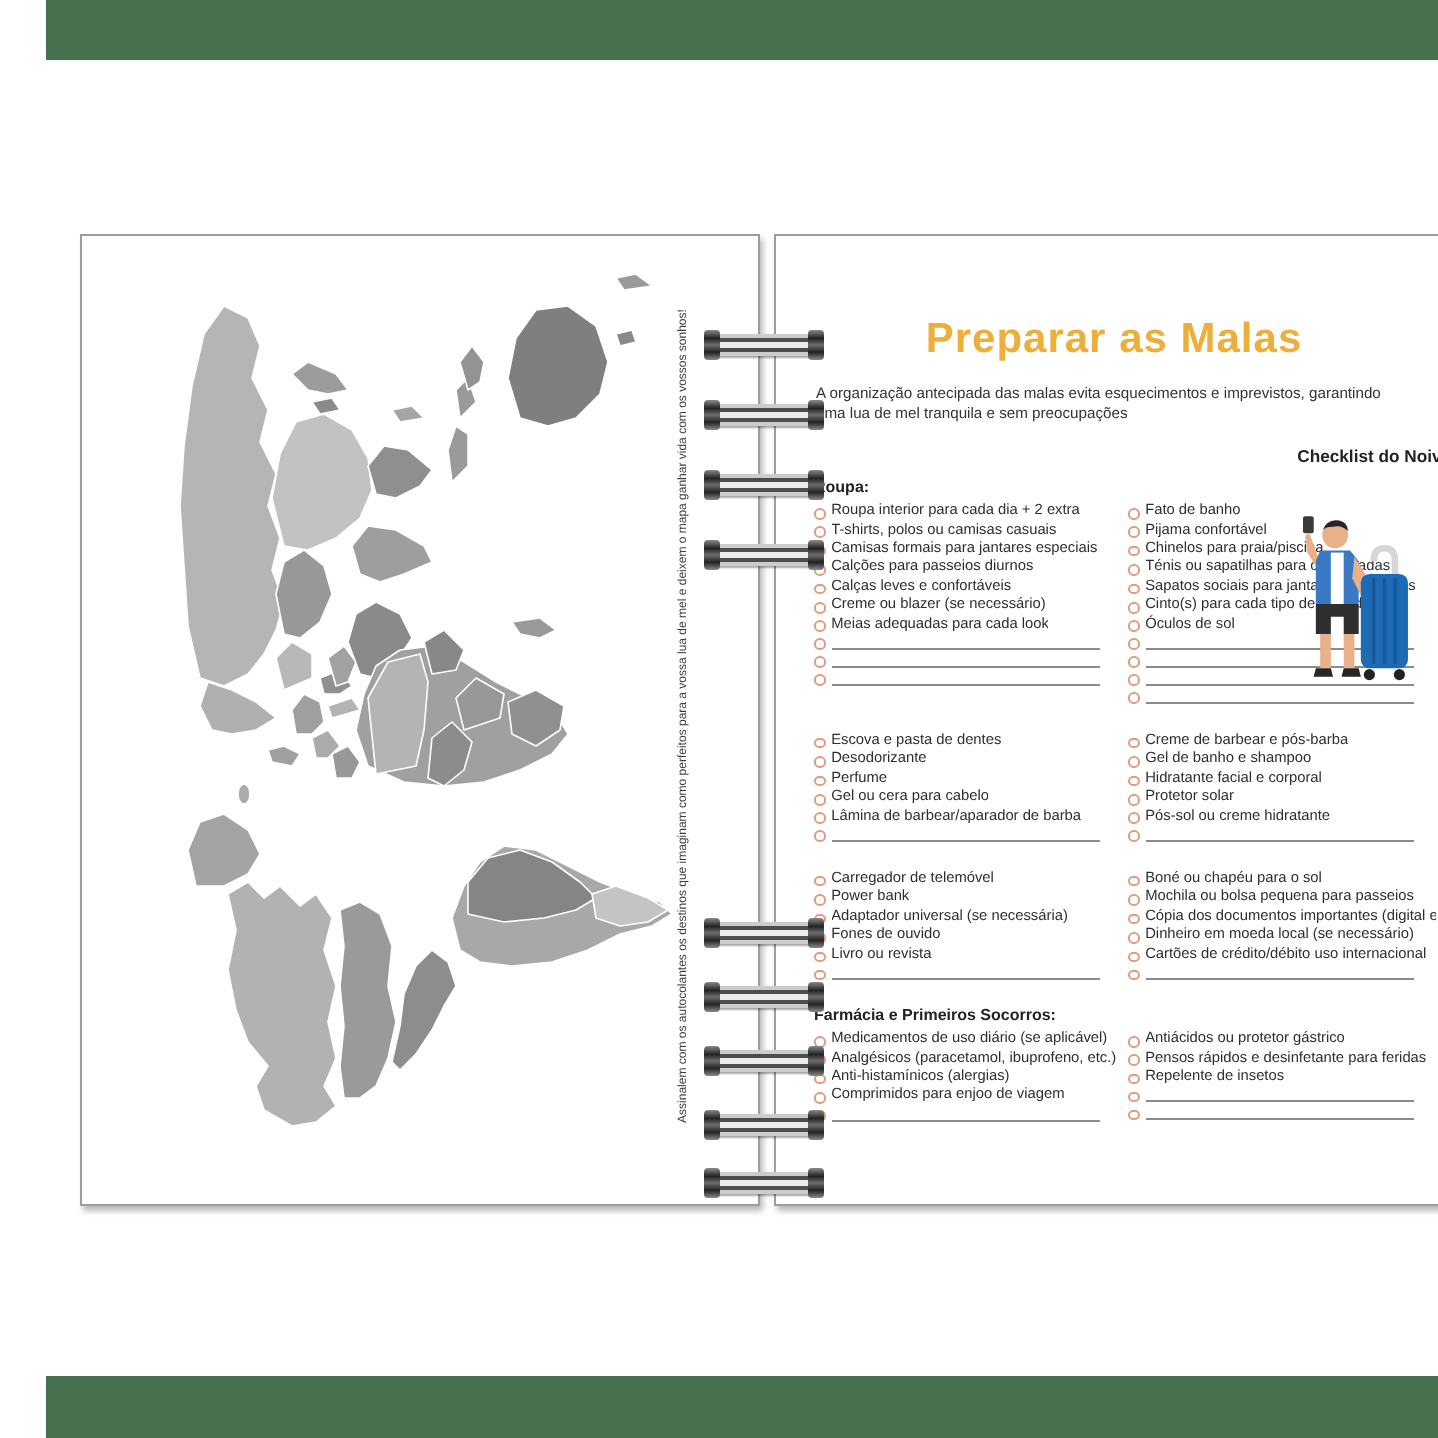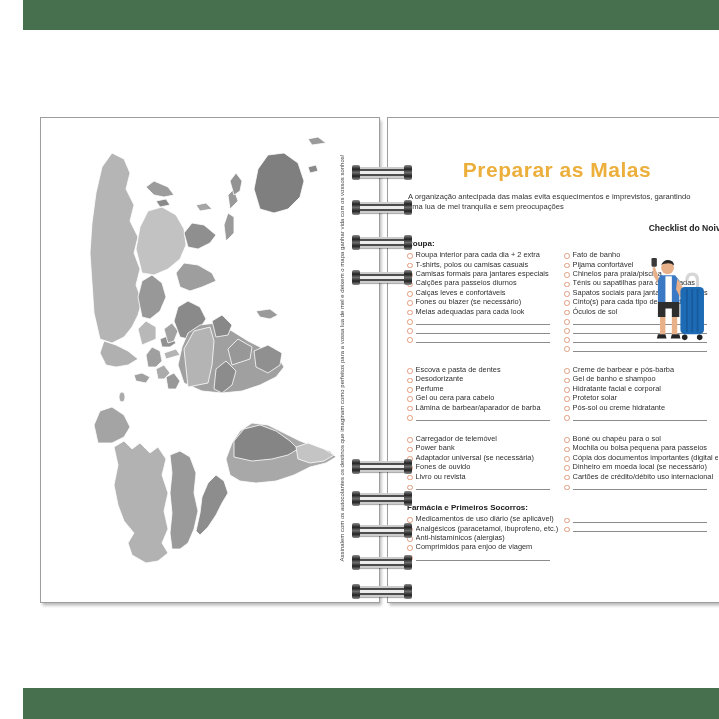--- a/index.html
+++ b/index.html
@@ -35,21 +35,21 @@
          color:var(--title-orange,#ECAF3B);font-weight:bold;}
   .intro{margin:10px 20px 0 20px;font-size:7.6px;line-height:9.6px;color:#333;}
   .subtitle{margin-top:12px;text-align:right;font-size:8.6px;font-weight:bold;color:#222;}
   .sections{margin:6px 8px 0 19px;}
   .section{margin-top:13px;}
   .section:first-child{margin-top:5px;}
   .sec-h{font-size:8px;font-weight:bold;color:#222;margin-bottom:2px;}
   .cols{display:flex;}
   .col-l{width:157px;flex:none;}
   .col-r{flex:1;min-width:0;}
-  .item{display:flex;align-items:center;font-size:7.4px;line-height:9.4px;color:#2e2e2e;}
+  .item{display:flex;align-items:flex-end;font-size:7.4px;line-height:9.4px;color:#2e2e2e;}
   .bullet{flex:none;width:3.6px;height:3.6px;border:1px solid var(--checkbox-ring,#E59B7E);
           border-radius:50%;margin:2.4px 3px 0 0;background:#fff;}
   .itx{white-space:nowrap;overflow:hidden;}
   .item.blank{height:9px;align-items:flex-end;}
   .wline{flex:1;max-width:134px;border-bottom:1px solid #8b8b8b;height:7px;}
 
   .groom{position:absolute;left:256px;top:99px;width:60px;height:84px;z-index:3;}
 </style>
 </head>
 <body>
@@ -205,21 +205,21 @@
                   <div class="item">
                     <span class="bullet"></span>
                     <span class="itx">Calções para passeios diurnos</span>
                   </div>
                   <div class="item">
                     <span class="bullet"></span>
                     <span class="itx">Calças leves e confortáveis</span>
                   </div>
                   <div class="item">
                     <span class="bullet"></span>
-                    <span class="itx">Fones ou blazer (se necessário)</span>
+                    <span class="itx">Creme ou blazer (se necessário)</span>
                   </div>
                   <div class="item">
                     <span class="bullet"></span>
                     <span class="itx">Meias adequadas para cada look</span>
                   </div>
                 </div>
               <div>
                   <div class="item blank">
                     <span class="bullet"></span>
                     <span class="wline"></span>
@@ -440,20 +440,34 @@
                   </div>
                 </div>
               <div>
                   <div class="item blank">
                     <span class="bullet"></span>
                     <span class="wline"></span>
                   </div>
                 </div>
             </div>
             <div class="col-r">
+              <div>
+                  <div class="item">
+                    <span class="bullet"></span>
+                    <span class="itx">Antiácidos ou protetor gástrico</span>
+                  </div>
+                  <div class="item">
+                    <span class="bullet"></span>
+                    <span class="itx">Pensos rápidos e desinfetante para feridas</span>
+                  </div>
+                  <div class="item">
+                    <span class="bullet"></span>
+                    <span class="itx">Repelente de insetos</span>
+                  </div>
+                </div>
               <div>
                   <div class="item blank">
                     <span class="bullet"></span>
                     <span class="wline"></span>
                   </div>
                   <div class="item blank">
                     <span class="bullet"></span>
                     <span class="wline"></span>
                   </div>
                 </div>

